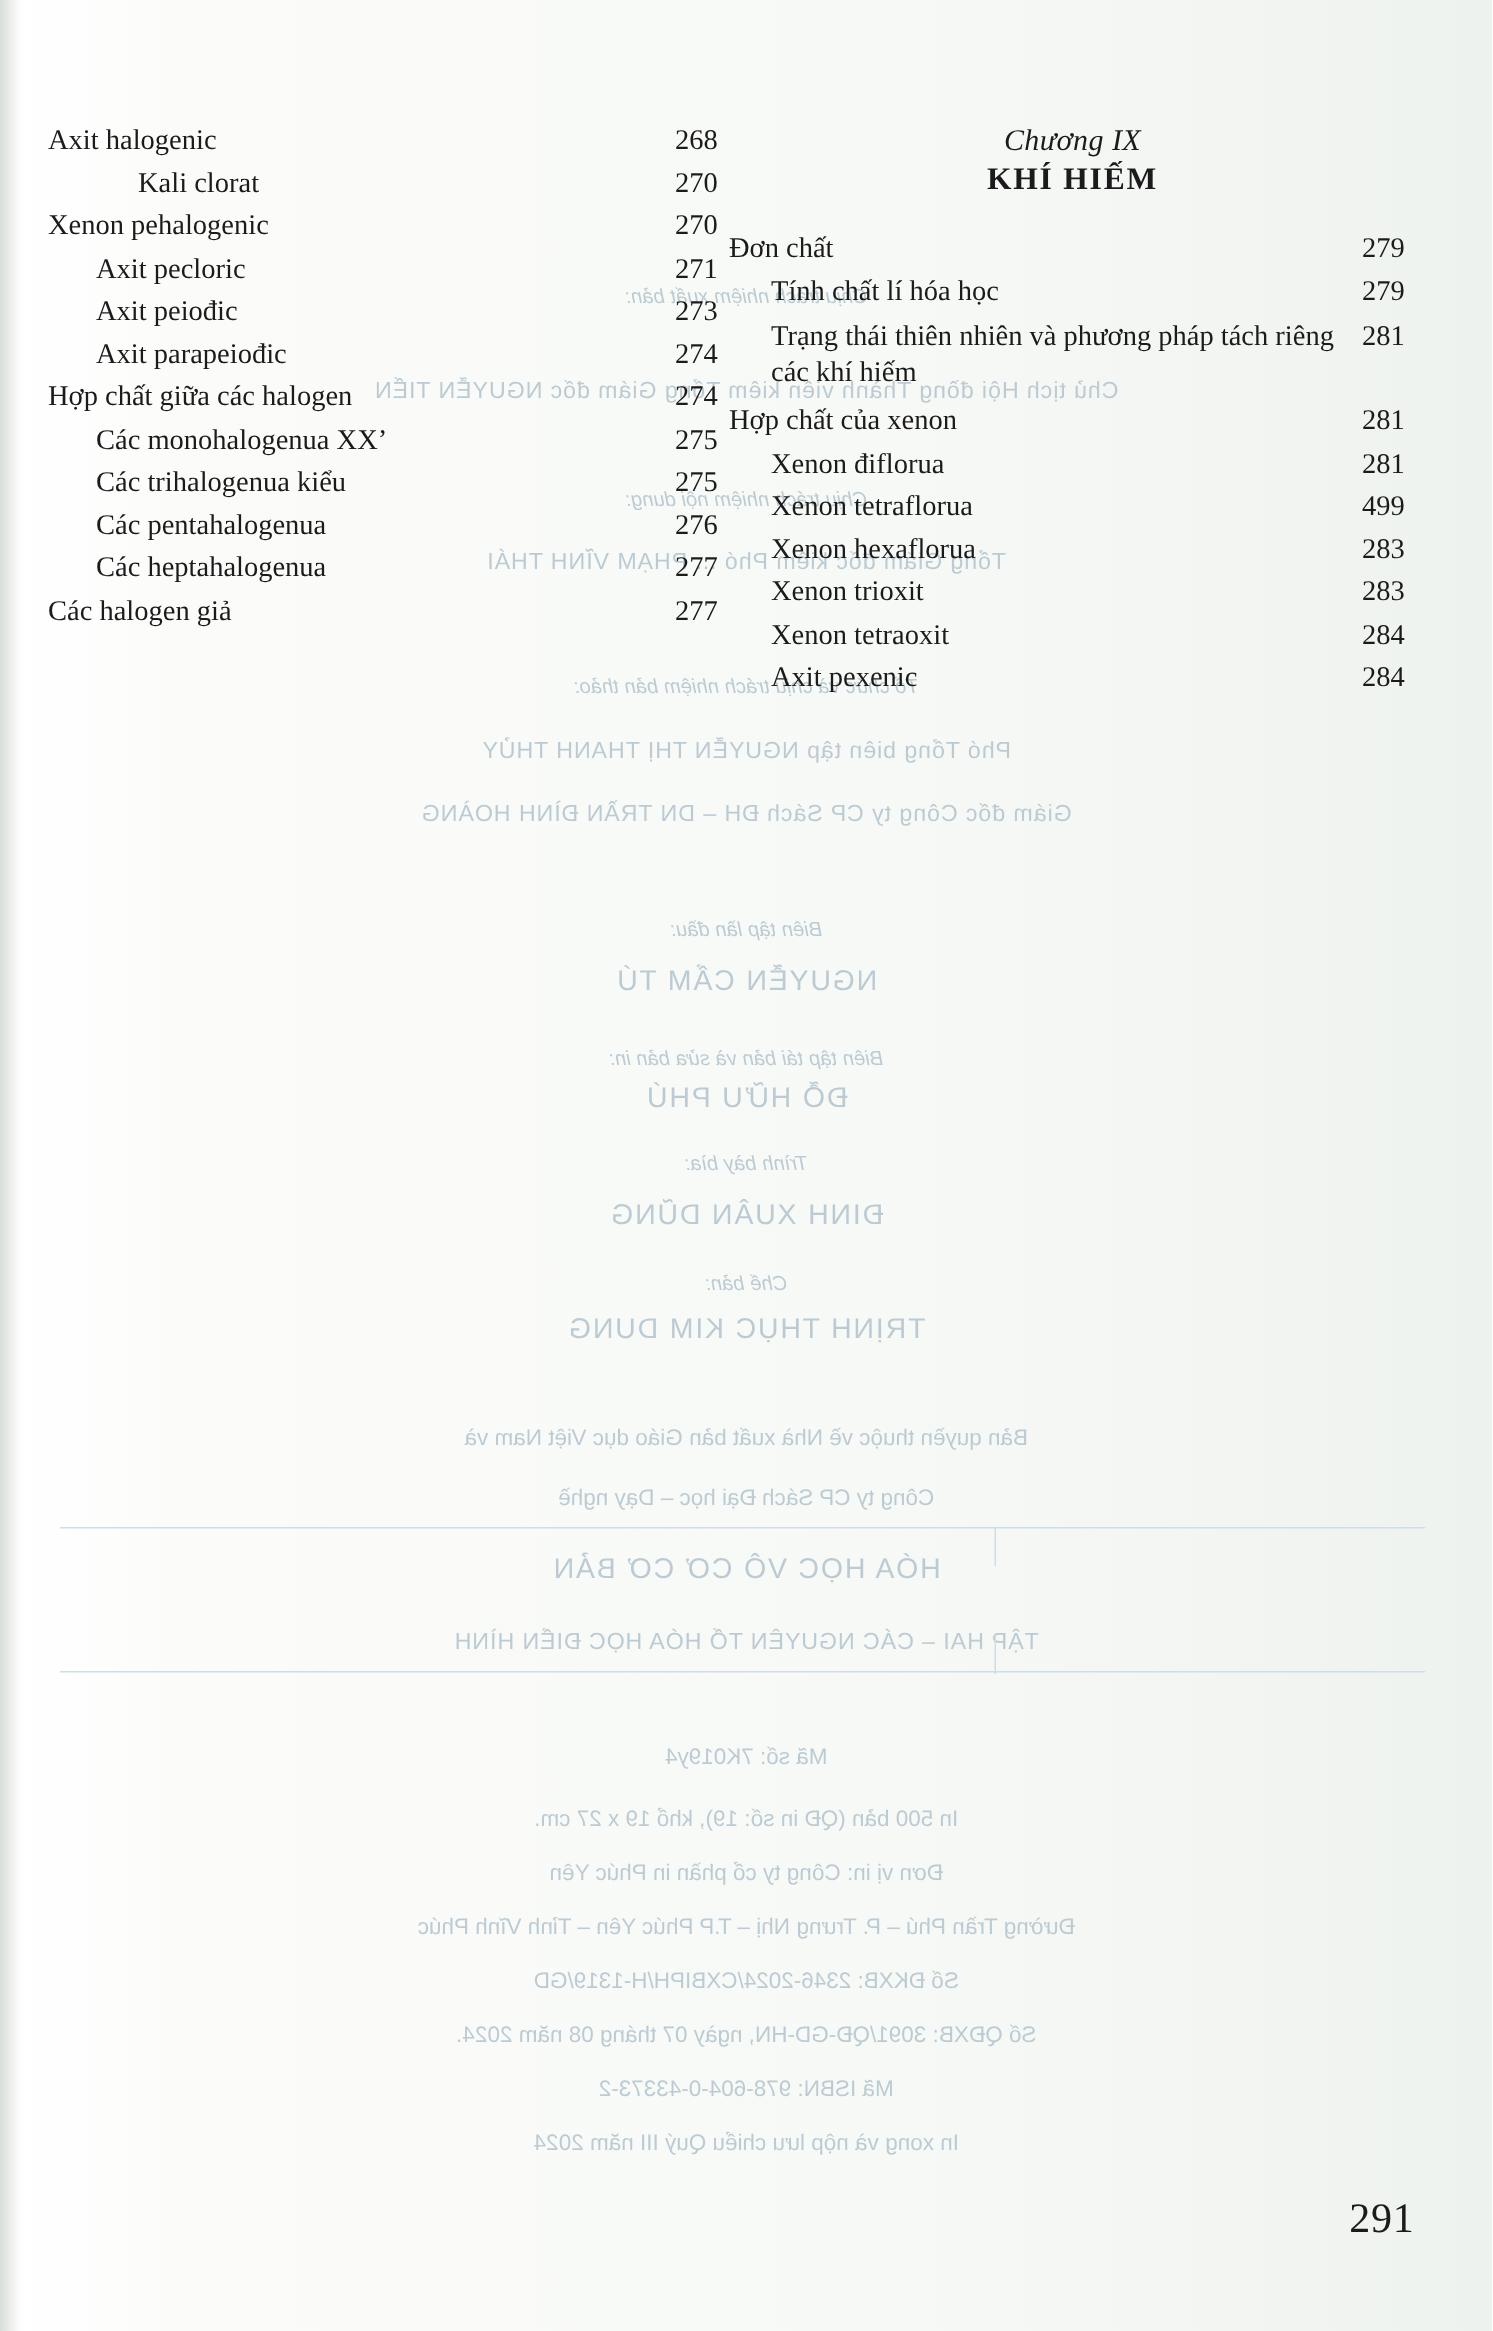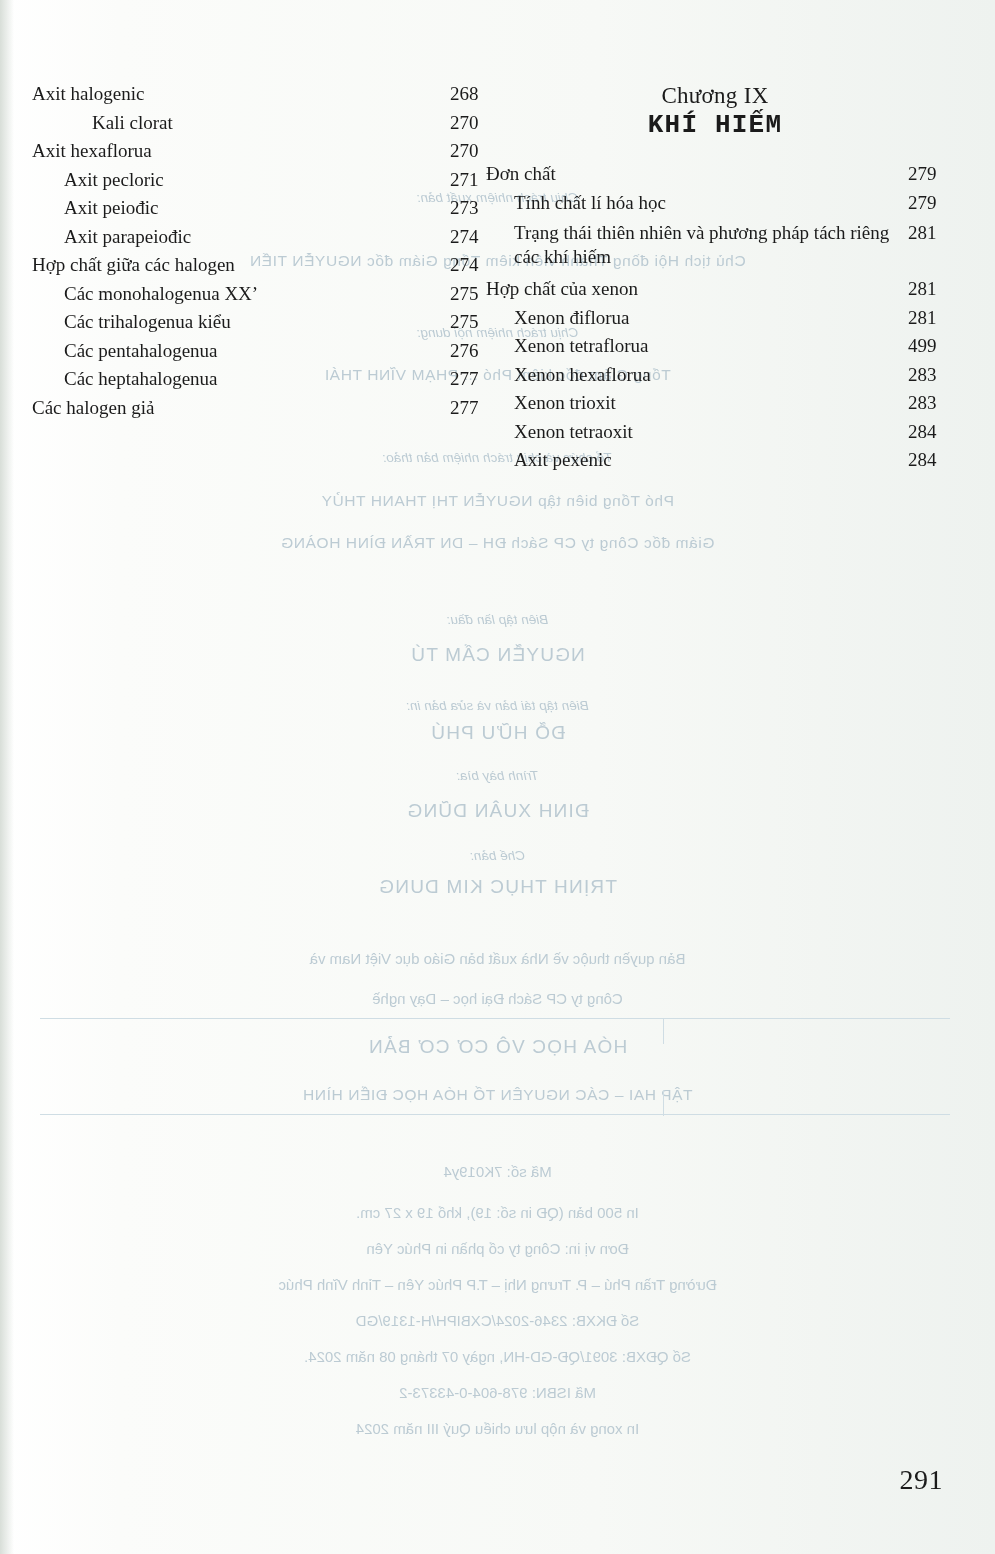--- a/index.html
+++ b/index.html
@@ -74,29 +74,29 @@
     line-height: 1.0;
   }
   .toc.left { left: 32px; width: 460px; }
   .toc.right { left: 480px; width: 470px; }
 
   .chapter-head {
     text-align: center;
     margin-bottom: 4px;
   }
   .chapter-num {
-    font-size: 23px;
+    font-style: italic;
+    font-size: 20px;
     letter-spacing: 0.3px;
   }
   .chapter-title {
-    font-size: 26px;
+    font-size: 21px;
     font-weight: bold;
     letter-spacing: 1.2px;
     margin-top: 5px;
-    font-family: Liberation Mono, monospace;
   }
 
   .entry {
     display: flex;
     align-items: baseline;
     margin-bottom: 9.5px;
   }
   .entry .label {
     flex: 1 1 auto;
     white-space: normal;
@@ -170,21 +170,21 @@
 
     <div class="entry lvl0">
       <span class="label">Axit halogenic</span>
       <span class="pg">268</span>
     </div>
     <div class="entry lvl2">
       <span class="label">Kali clorat</span>
       <span class="pg">270</span>
     </div>
     <div class="entry lvl0">
-      <span class="label">Axit hexaflorua</span>
+      <span class="label">Xenon pehalogenic</span>
       <span class="pg">270</span>
     </div>
     <div class="entry lvl1">
       <span class="label">Axit pecloric</span>
       <span class="pg">271</span>
     </div>
     <div class="entry lvl1">
       <span class="label">Axit peiođic</span>
       <span class="pg">273</span>
     </div>

